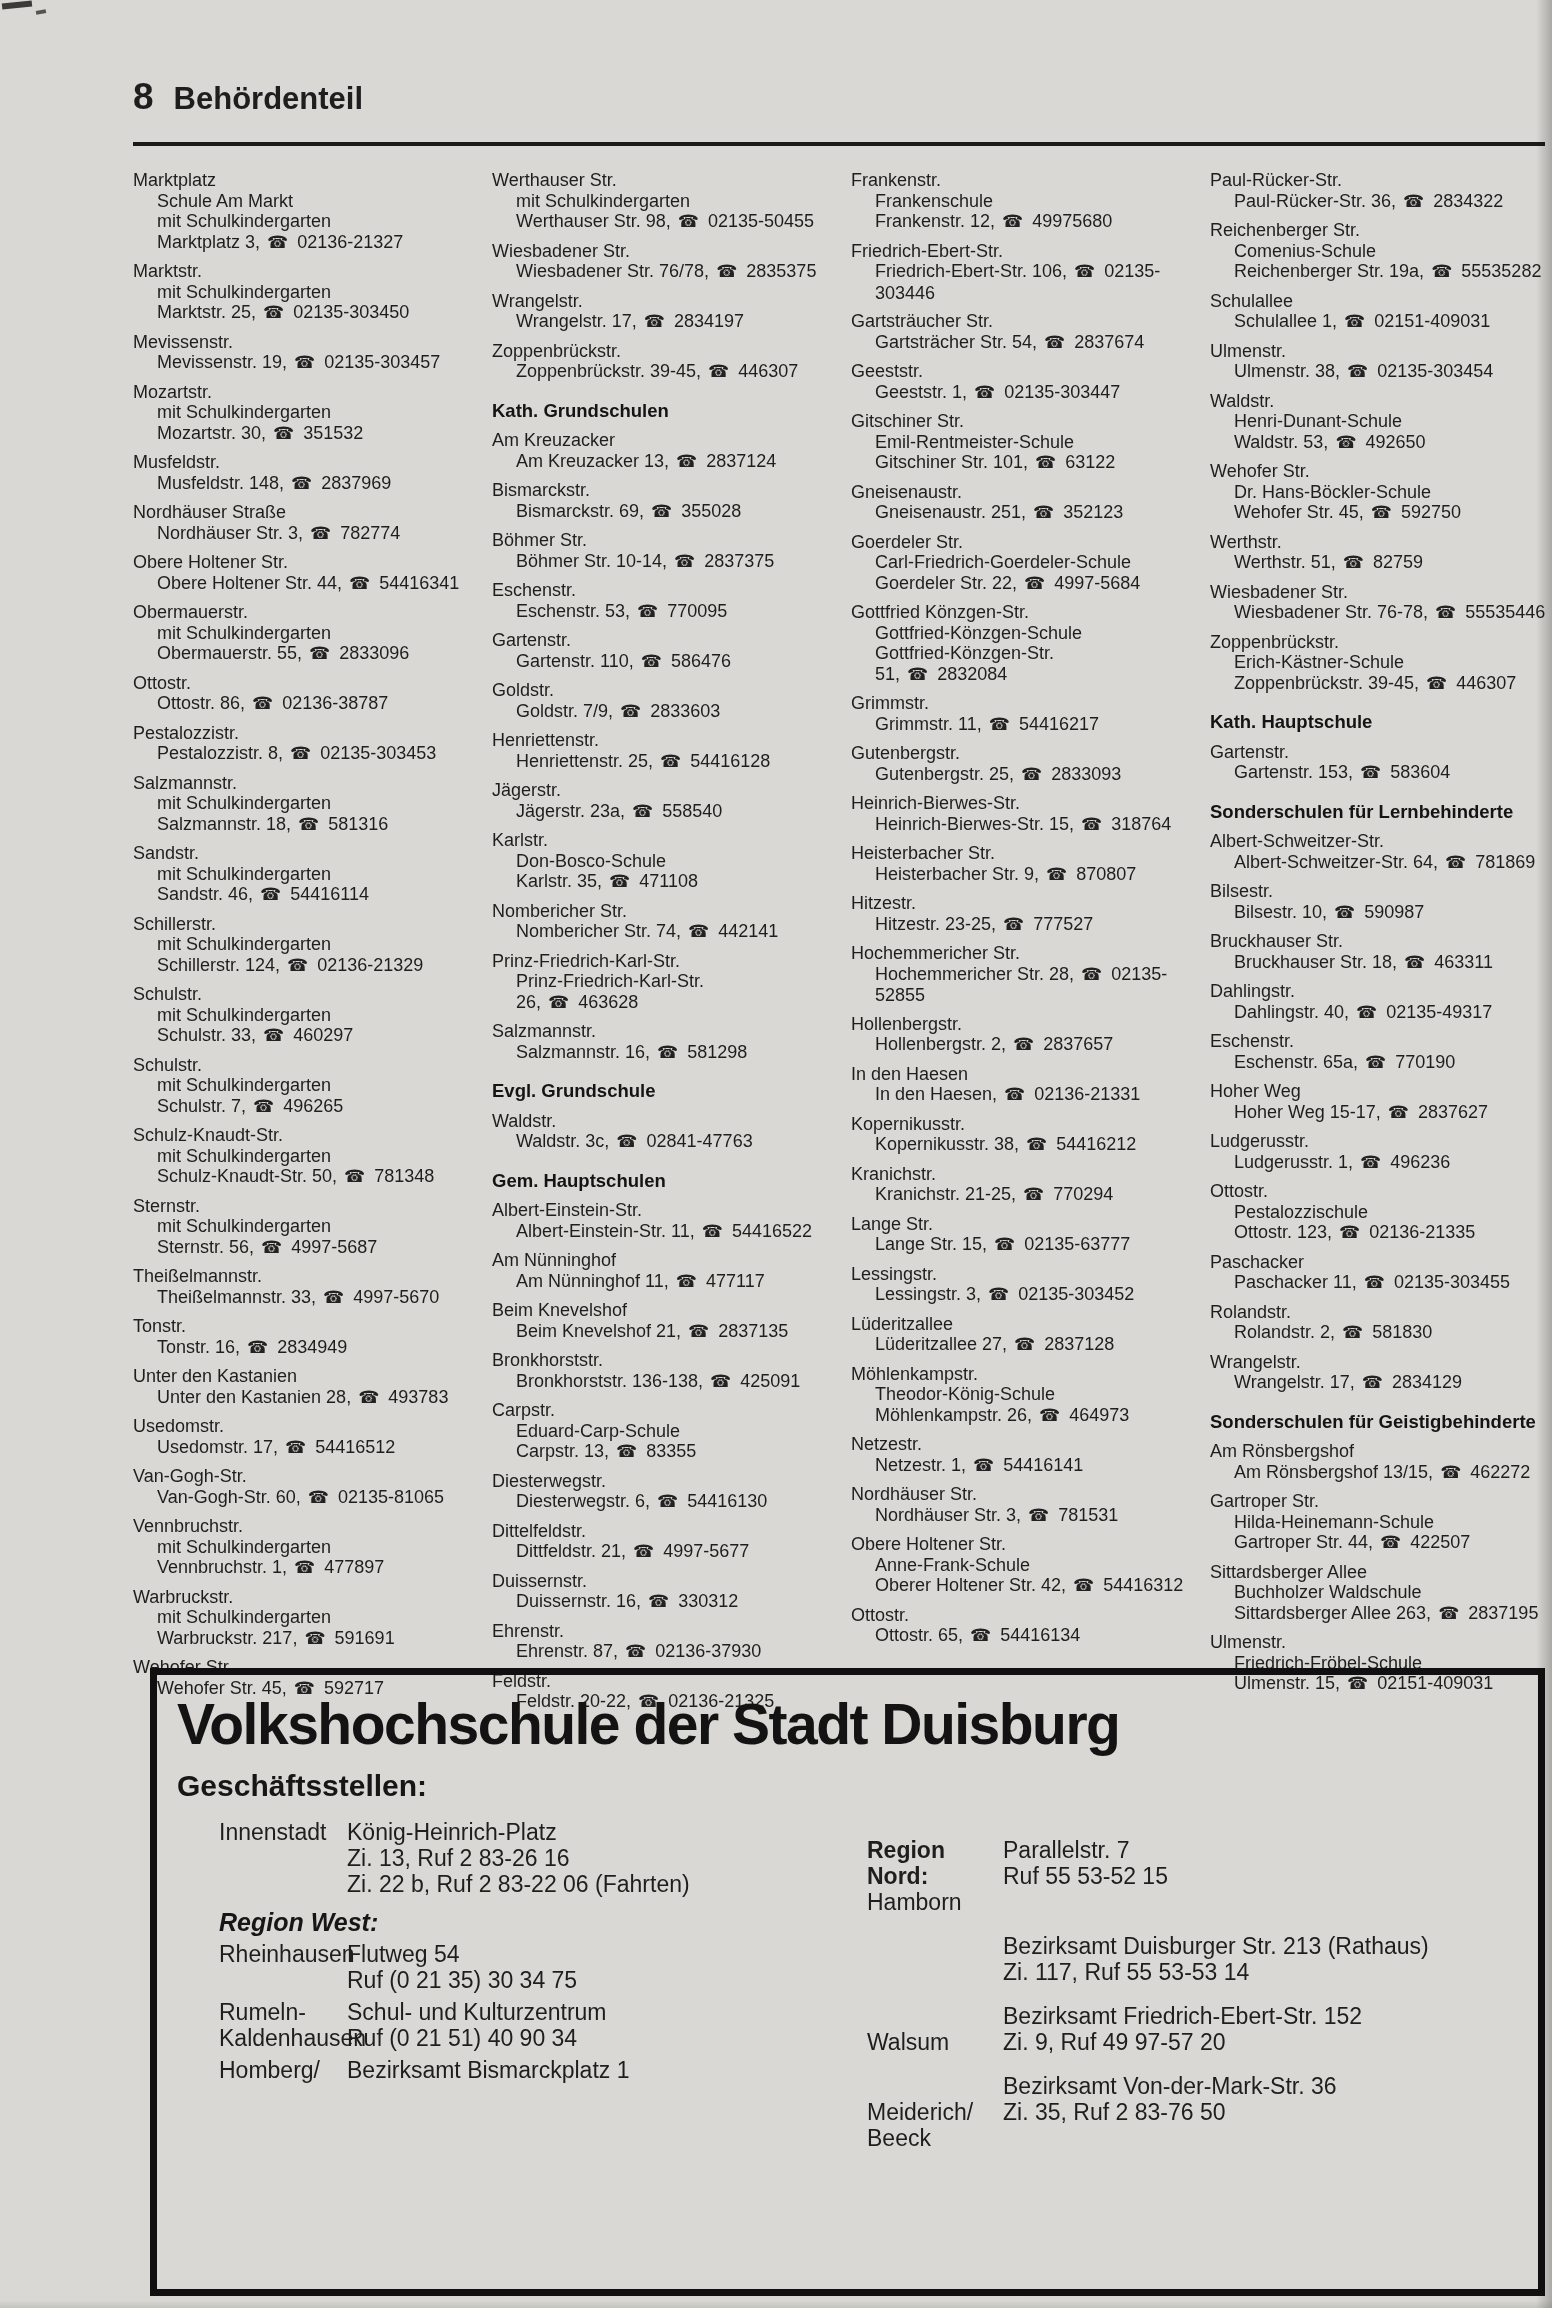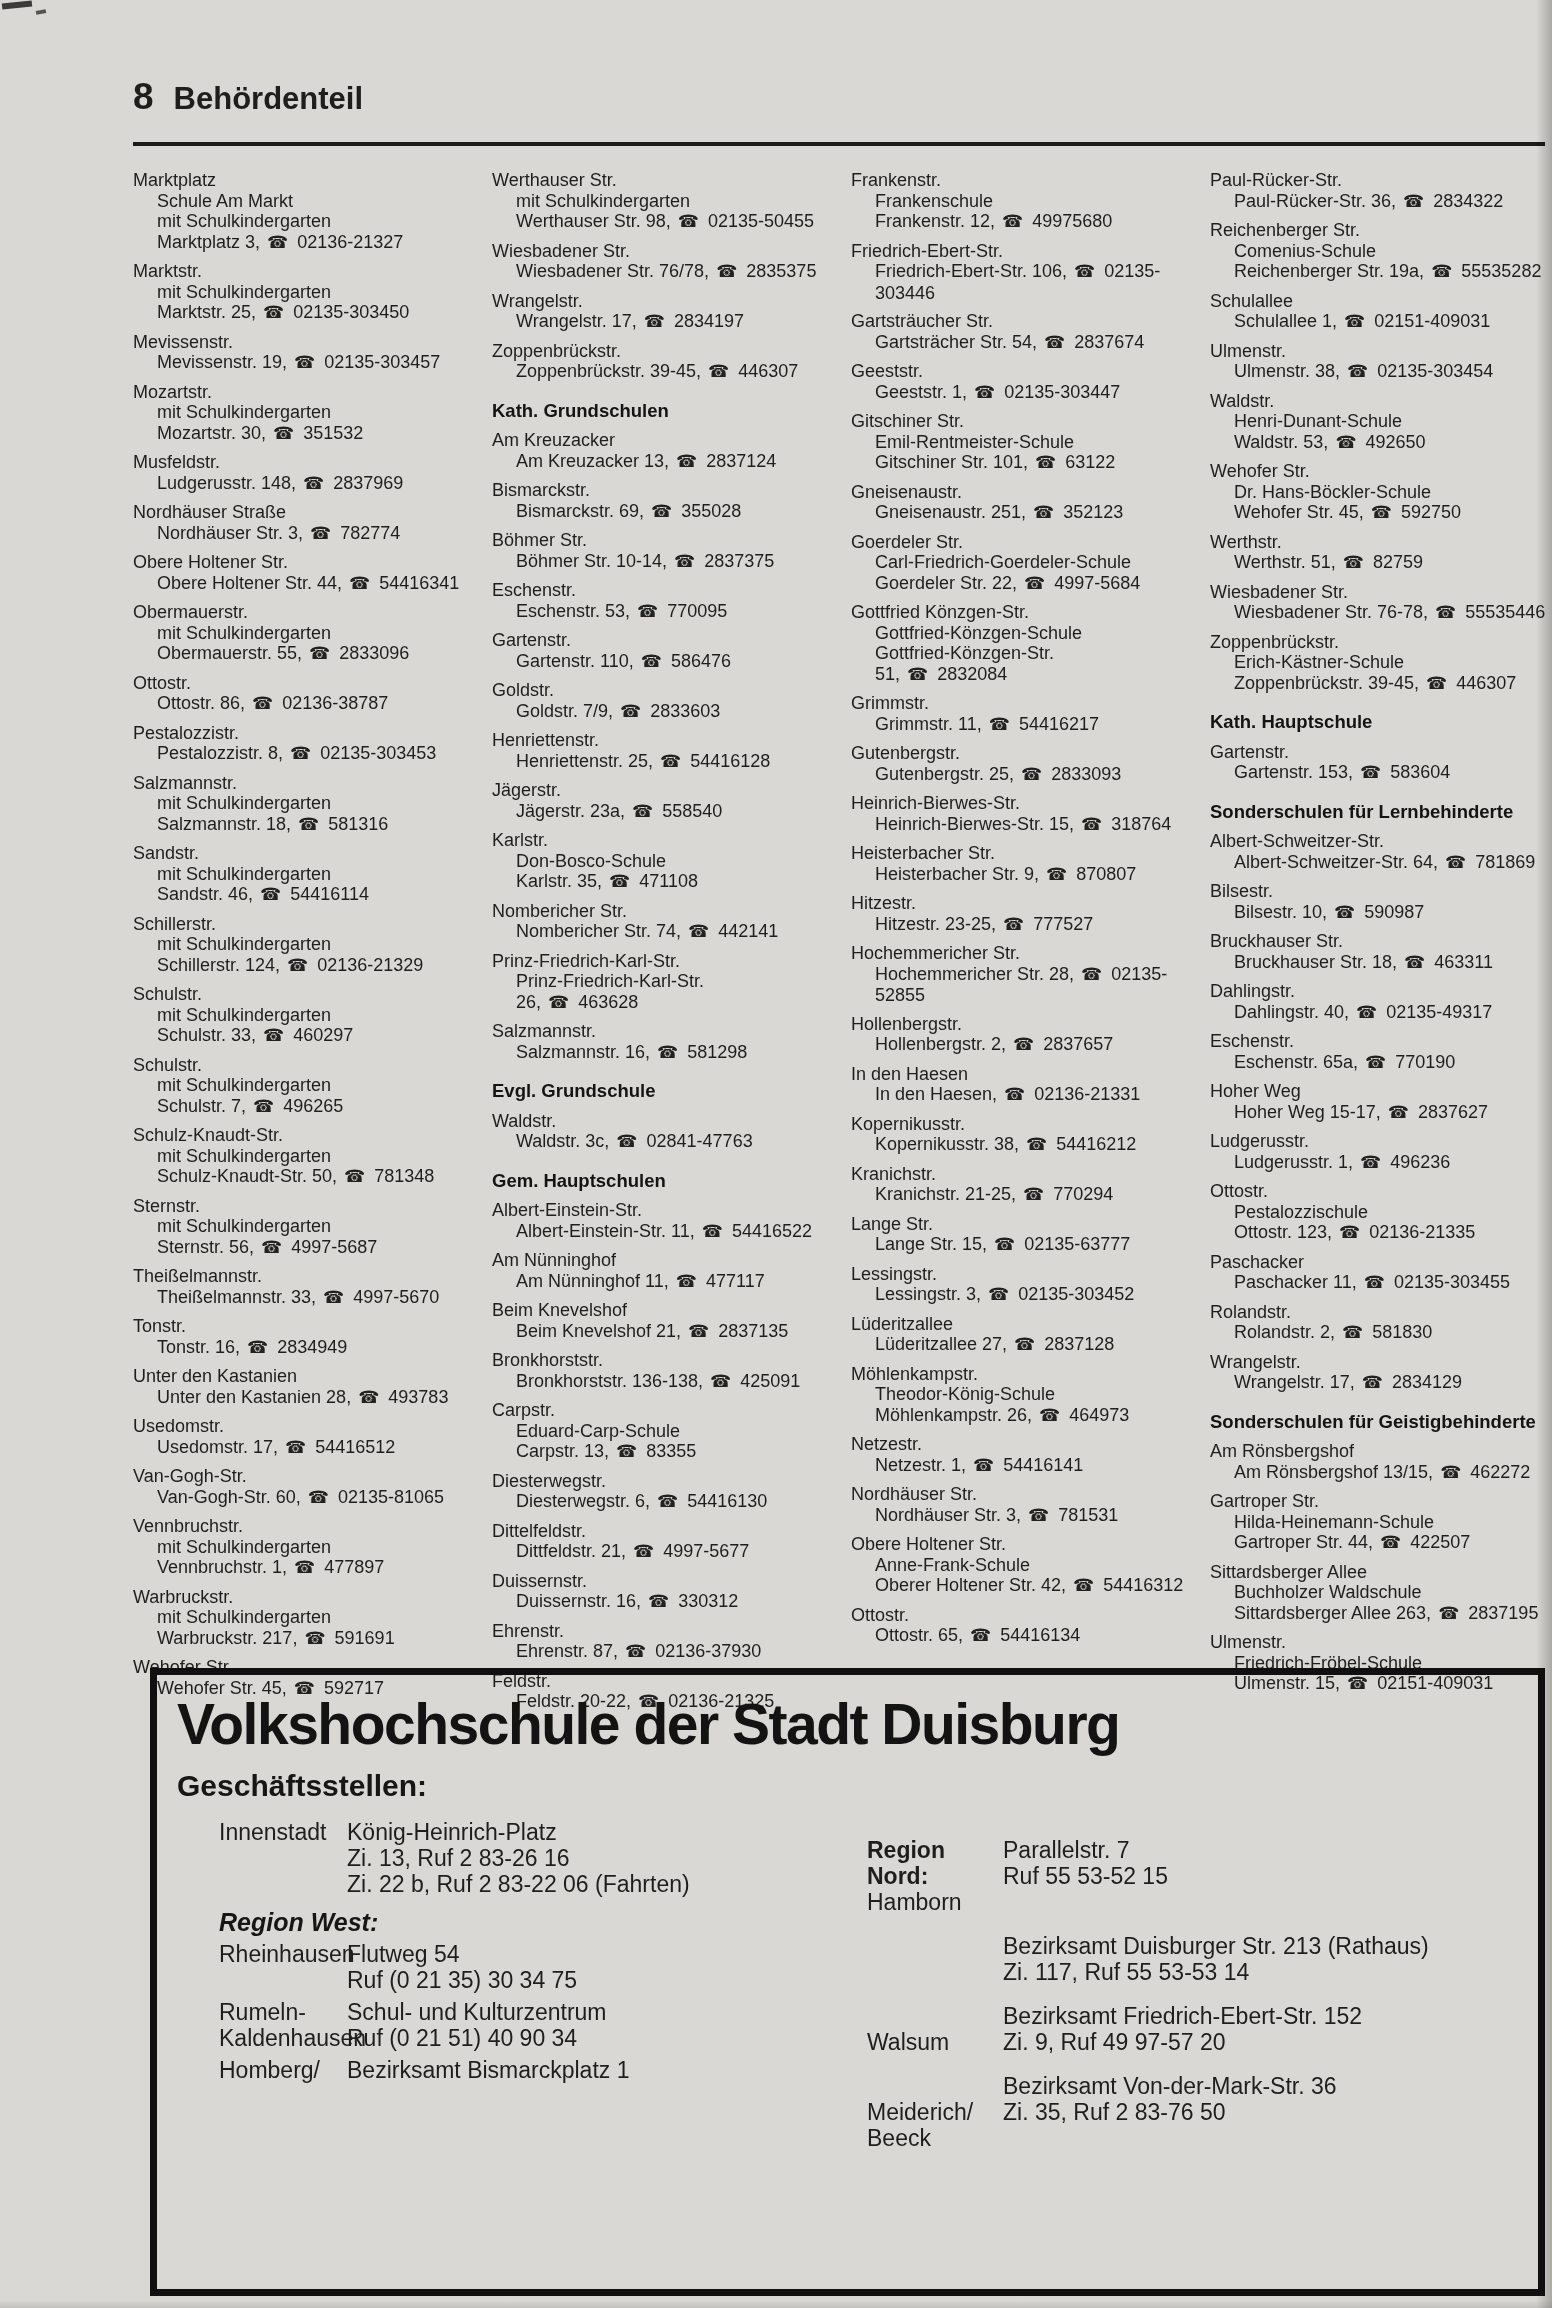--- a/index.html
+++ b/index.html
@@ -78,21 +78,21 @@
           <div class="e-t">Mevissenstr.</div>
           <div class="e-a"><span>Mevissenstr. 19,</span><span class="ph">☎</span><span>02135-303457</span></div>
         </div>
         <div class="entry">
           <div class="e-t">Mozartstr.</div>
           <div class="e-s">mit Schulkindergarten</div>
           <div class="e-a"><span>Mozartstr. 30,</span><span class="ph">☎</span><span>351532</span></div>
         </div>
         <div class="entry">
           <div class="e-t">Musfeldstr.</div>
-          <div class="e-a"><span>Ludgerusstr. 148,</span><span class="ph">☎</span><span>2837969</span></div>
+          <div class="e-a"><span>Musfeldstr. 148,</span><span class="ph">☎</span><span>2837969</span></div>
         </div>
         <div class="entry">
           <div class="e-t">Nordhäuser Straße</div>
           <div class="e-a"><span>Nordhäuser Str. 3,</span><span class="ph">☎</span><span>782774</span></div>
         </div>
         <div class="entry">
           <div class="e-t">Obere Holtener Str.</div>
           <div class="e-a"><span>Obere Holtener Str. 44,</span><span class="ph">☎</span><span>54416341</span></div>
         </div>
         <div class="entry">

